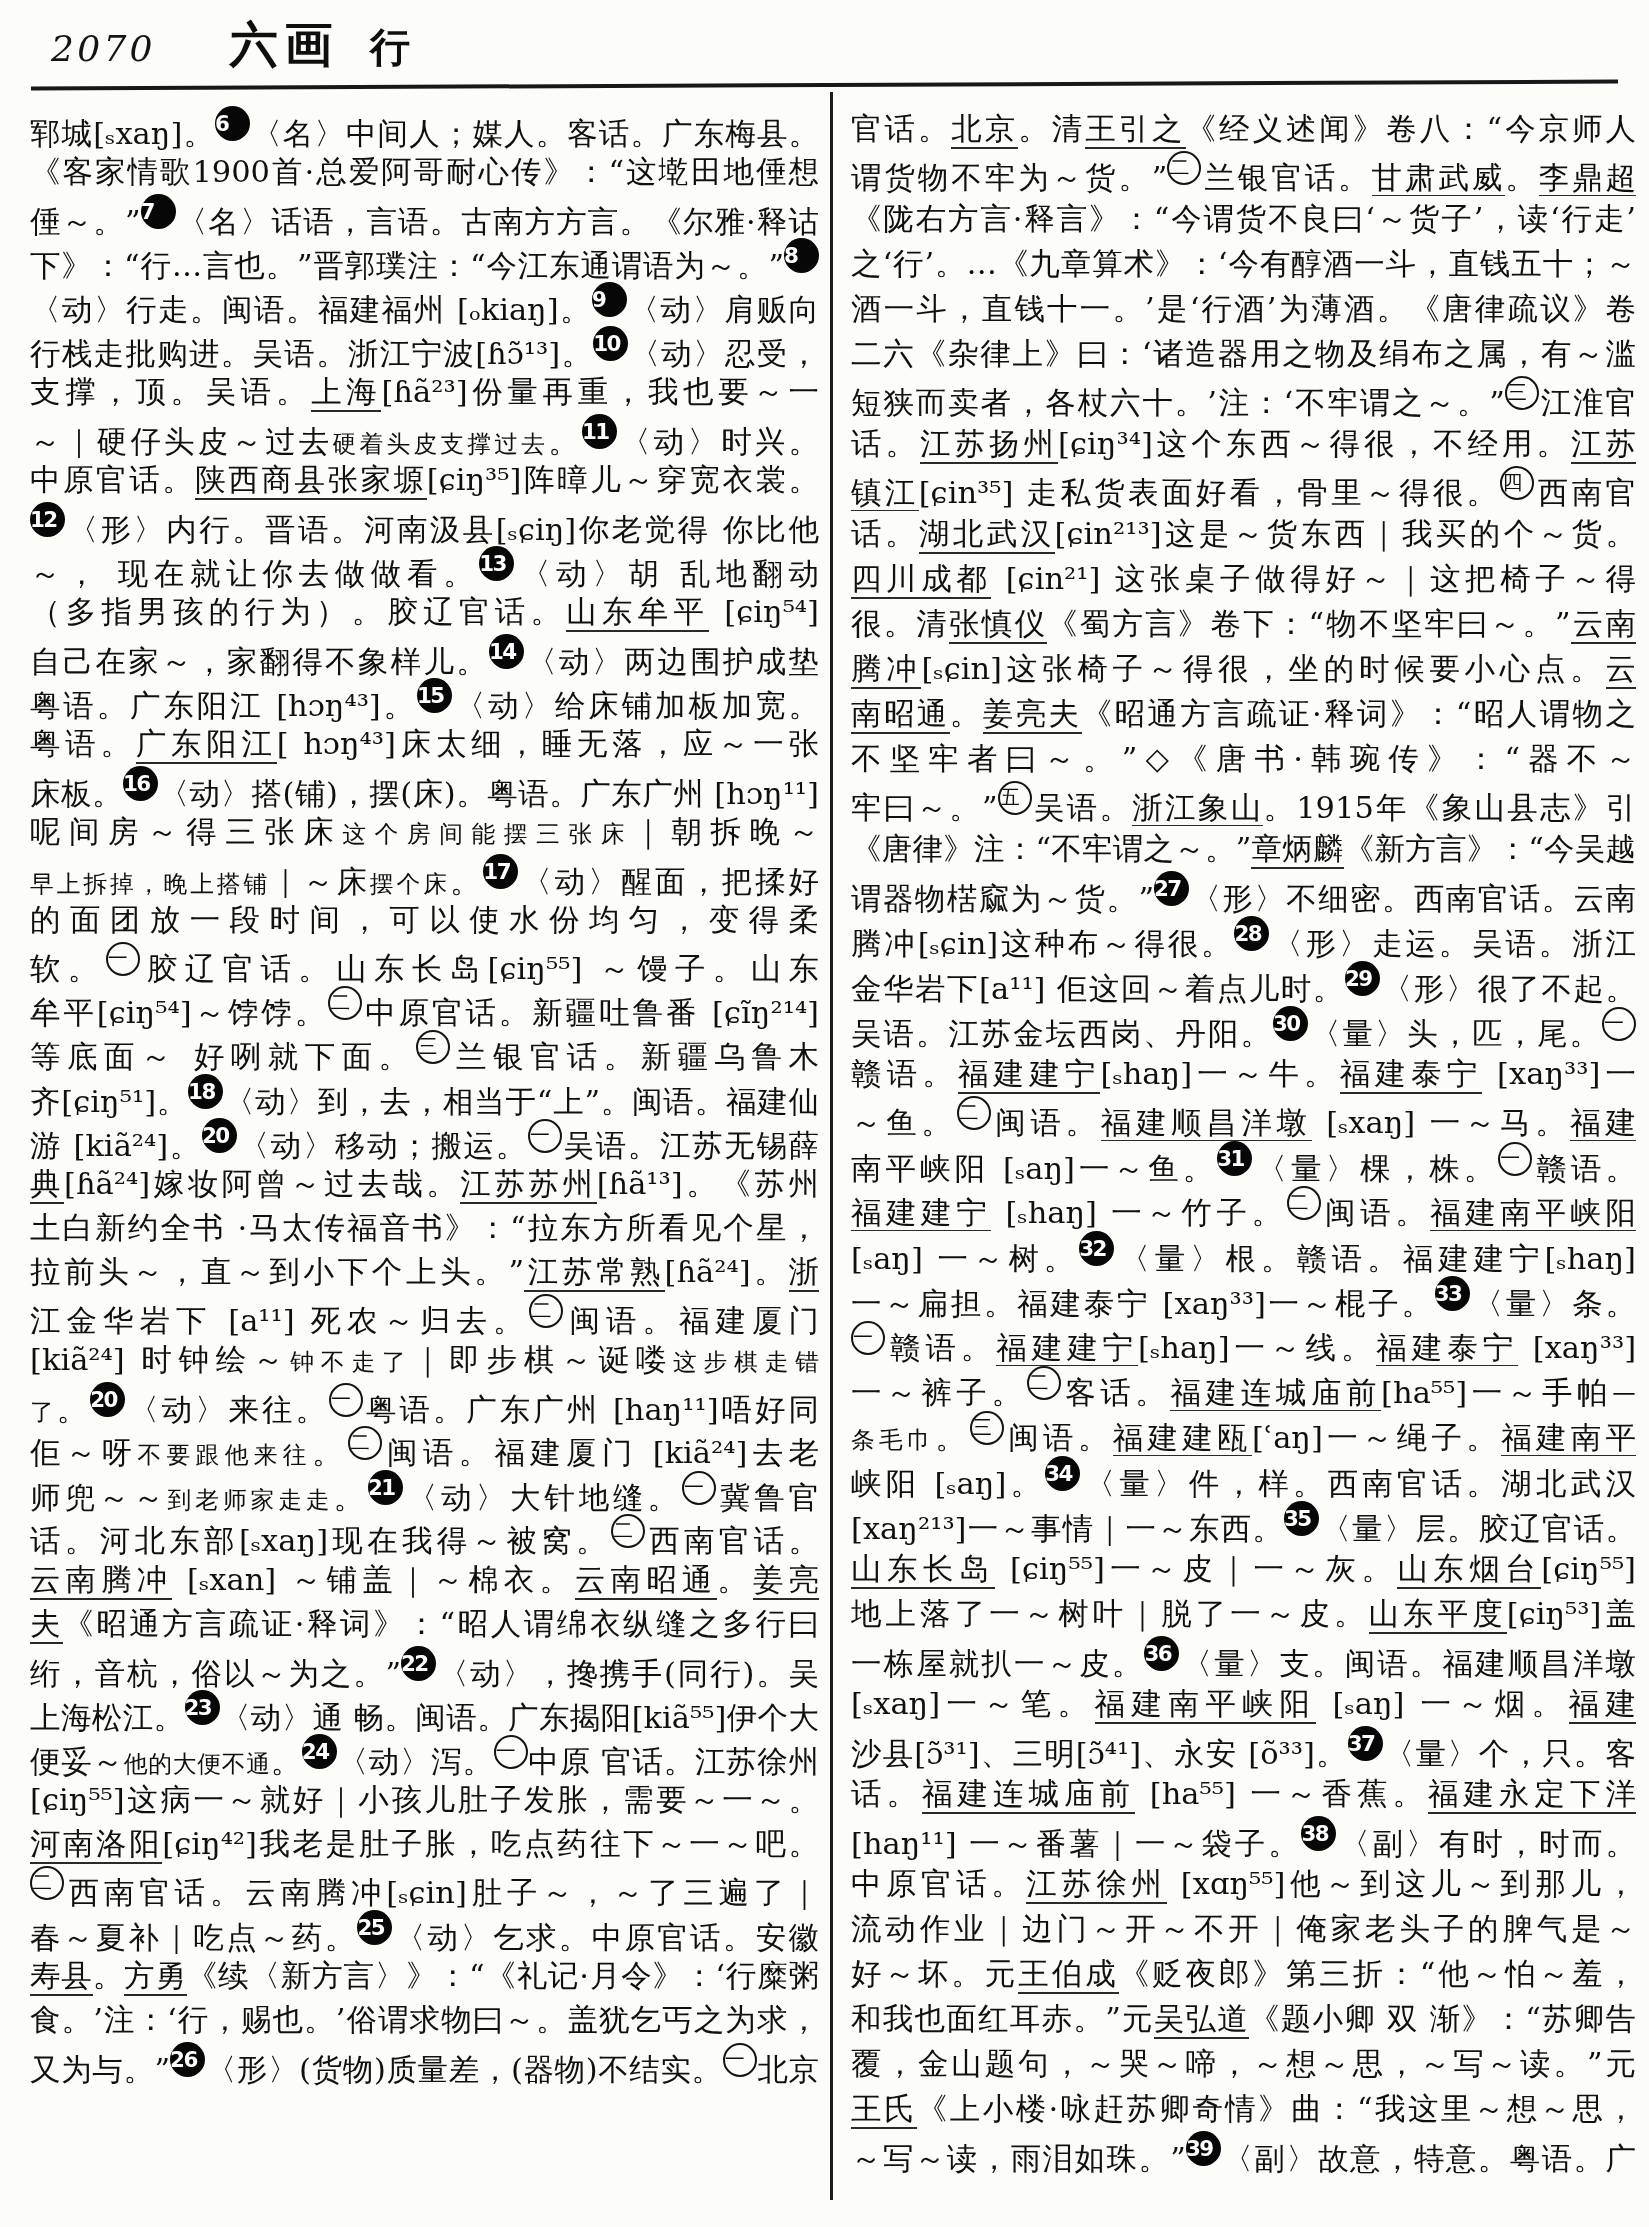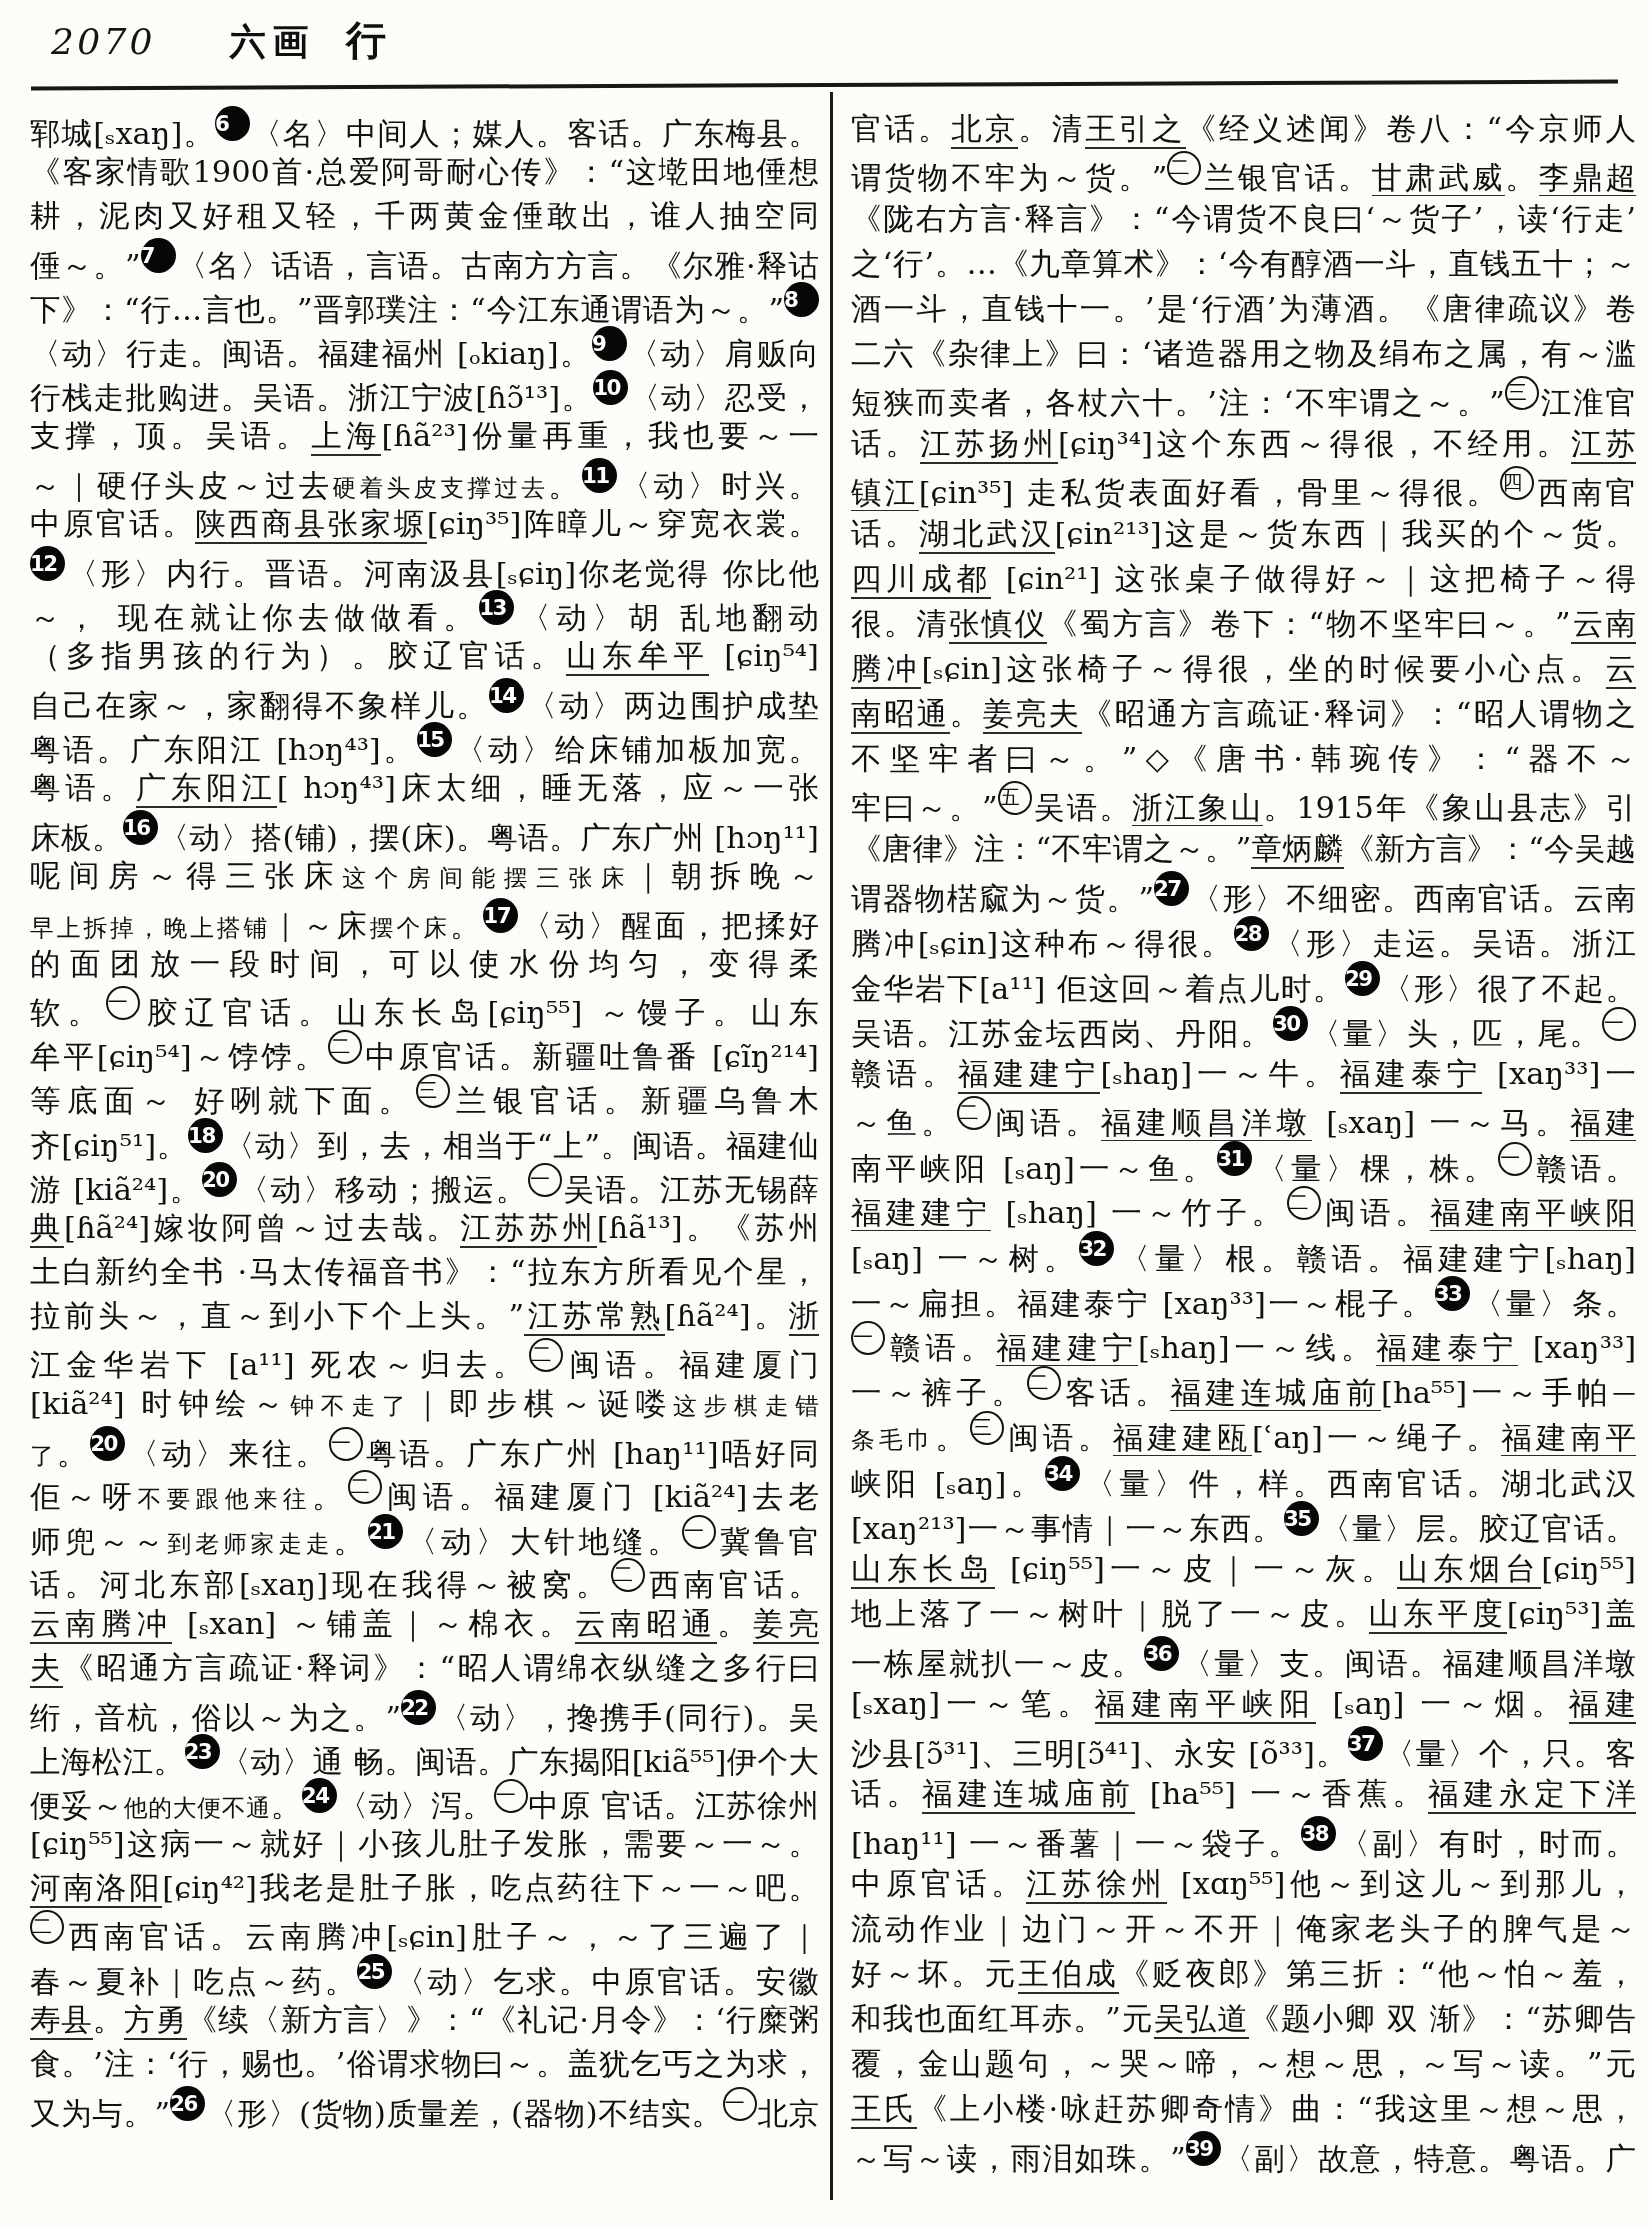--- a/index.html
+++ b/index.html
@@ -3,21 +3,21 @@
 <meta charset="utf-8">
 <style>
   html,body{margin:0;padding:0;background:#e8e8e4;}
   .page{
     position:relative;width:1650px;height:2227px;background:#fcfcf9;
     font-family:"DejaVu Serif","Liberation Serif",serif;color:#111;
     overflow:hidden;
   }
   .hdr{position:absolute;top:13.2px;left:51px;white-space:nowrap;}
   .hdr .pgnum{font-style:italic;font-size:36px;letter-spacing:3.3px;color:#141414;}
-  .hdr .sect{font-size:36px;font-weight:bold;margin-left:74px;letter-spacing:6.6px;color:#0f0f0f;}
+  .hdr .sect{font-size:48px;font-weight:bold;margin-left:74px;letter-spacing:6.6px;color:#0f0f0f;}
   .hdr .hw{font-size:40px;font-weight:bold;margin-left:31px;color:#0f0f0f;}
   .rule{position:absolute;left:31px;top:83px;width:1587px;height:4.1px;background:#181818;transform:rotate(-0.25deg);}
   .divider{position:absolute;left:830px;top:92px;width:2.5px;height:2108px;background:#1c1c1c;}
   .col{position:absolute;top:106px;}
   .col.left{left:30px;width:789px;}
   .col.right{left:851px;width:785px;}
   .tl{
     height:44px;overflow:hidden;font-size:30.5px;line-height:44px;
     text-align:justify;text-align-last:justify;white-space:normal;
     color:#101010;
@@ -42,21 +42,20 @@
 
 <div class="page">
   <div class="hdr">
     <span class="pgnum">2070</span><span class="sect">六画</span><span class="hw">行</span>
   </div>
   <div class="rule"></div>
   <div class="divider"></div>
   <div class="col left" id="left-col">
       <div class="tl"><span class="pn">郓城</span>[ₛxaŋ]。<span class="cnum">6</span>〈名〉中间人；媒人。客话。<span class="pn">广东梅县</span>。</div>
       <div class="tl">《客家情歌1900首·总爱阿哥耐心传》：“这墘田地倕想</div>
-      <div class="tl">耕，泥肉又好租又轻，千两黄金倕敢出，谁人抽空同</div>
       <div class="tl">倕～。”<span class="cnum">7</span>〈名〉话语，言语。古南方方言。《尔雅·释诂</div>
       <div class="tl">下》：“行…言也。”晋<span class="pn">郭璞</span>注：“今江东通谓语为～。”<span class="cnum">8</span></div>
       <div class="tl">〈动〉行走。闽语。<span class="pn">福建福州</span> [ₒkiaŋ]。<span class="cnum">9</span>〈动〉肩贩向</div>
       <div class="tl">行栈走批购进。吴语。<span class="pn">浙江宁波</span>[ɦɔ̃¹³]。<span class="cnum">10</span>〈动〉忍受，</div>
       <div class="tl">支撑，顶。吴语。<span class="pn">上海</span>[ɦã²³]份量再重，我也要～一</div>
       <div class="tl">～｜硬仔头皮～过去<span class="gl">硬着头皮支撑过去</span>。<span class="cnum">11</span>〈动〉时兴。</div>
       <div class="tl">中原官话。<span class="pn">陕西商县张家塬</span>[ɕiŋ³⁵]阵暲儿～穿宽衣裳。</div>
       <div class="tl"><span class="cnum">12</span>〈形〉内行。晋语。<span class="pn">河南汲县</span>[ₛɕiŋ]你老觉得 你比他</div>
       <div class="tl">～， 现在就让你去做做看。<span class="cnum">13</span>〈动〉胡 乱地翻动</div>
       <div class="tl">（多指男孩的行为）。胶辽官话。<span class="pn">山东牟平</span> [ɕiŋ⁵⁴]</div>

